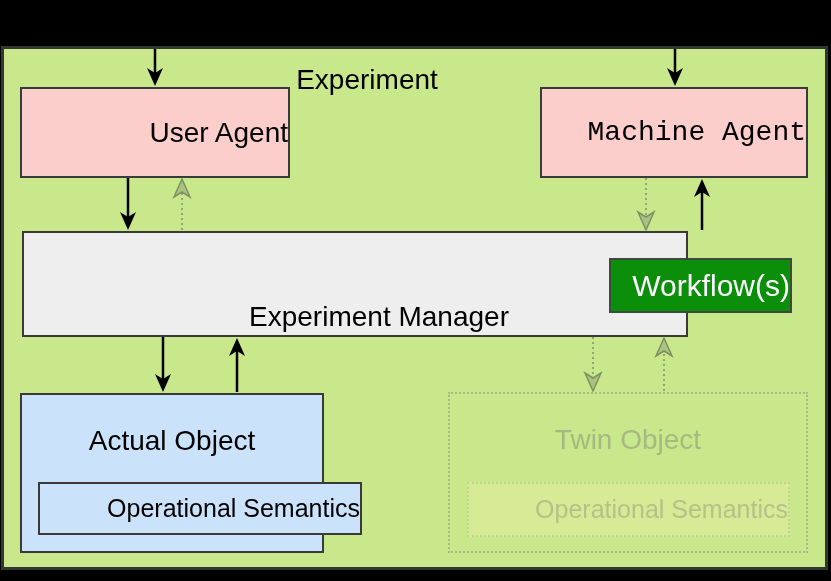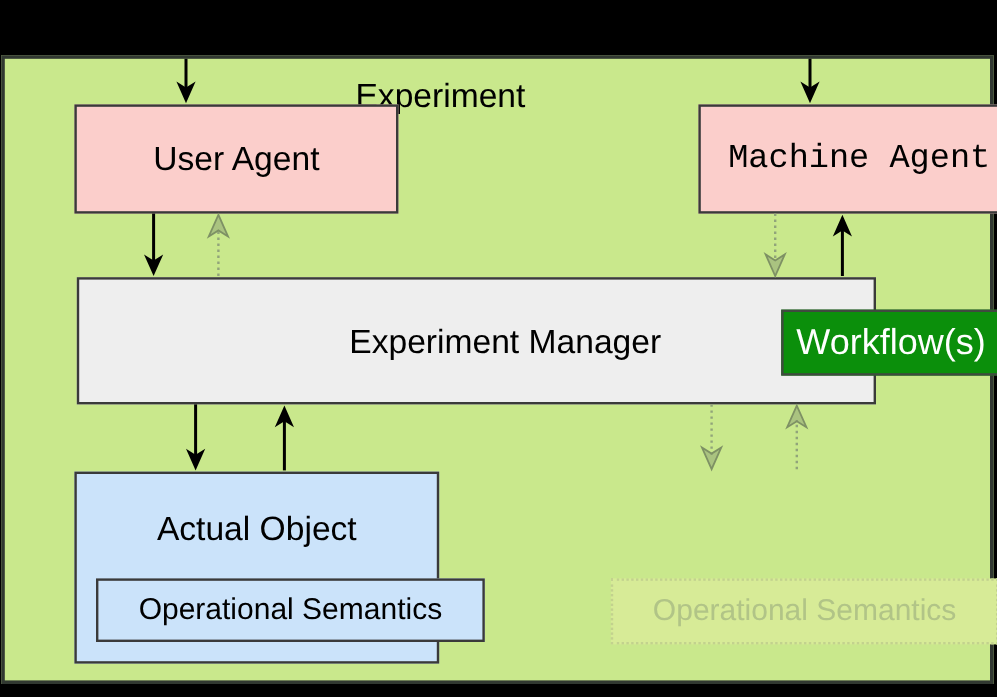--- a/index.html
+++ b/index.html
@@ -19,23 +19,22 @@
     border: 3px solid #313831;
   }
 
   .title {
     position: absolute; left: 1px; top: 64px; width: 732px;
     text-align: center; font-size: 28px; line-height: 32px;
   }
 
   .box {
     position: absolute; box-sizing: border-box;
-    display: flex; align-items: center; justify-content: center;
+    display: flex; align-items: center; justify-content: flex-end;
     text-align: center;
-    margin-left: 42px;
   }
   .box-border { border: 2px solid #3a3a3a; }
 
   .user-agent   { left: 20px;  top: 87px;  width: 270px; height: 91px; background: #fbcecb; font-size: 28px; }
   .machine-agent{ left: 540px; top: 87px;  width: 268px; height: 91px; background: #fbcecb; font-size: 28px; font-family: Liberation Mono, monospace; }
 
   .manager { left: 22px; top: 231px; width: 666px; height: 106px; background: #eeeeee;
              flex-direction: column; font-size: 28px; line-height: 37px; padding-left: 48px; }
 
   .workflow { left: 609px; top: 258px; width: 183px; height: 55px; background: #0b8f0b;
@@ -83,20 +82,23 @@
     <span>Workflow(s)</span>
   </div>
 
   <div class="box box-border actual-object">
     <div class="obj-label">Actual Object</div>
   </div>
   <div class="box actual-os">
     <span>Operational Semantics</span>
   </div>
 
+  <div class="box twin-object">
+    <div class="obj-label">Twin Object</div>
+  </div>
   <div class="box twin-os">
     <span>Operational Semantics</span>
   </div>
 
   <svg id="arrows" xmlns="http://www.w3.org/2000/svg">
       <g>
         <line x1="155" x2="155" y1="49" y2="74" stroke="#000000" stroke-width="2.5"></line>
         <path d="M 155 86 L 147 68 L 155 73 L 163 68 Z" fill="#000000"></path>
       </g>
       <g>

